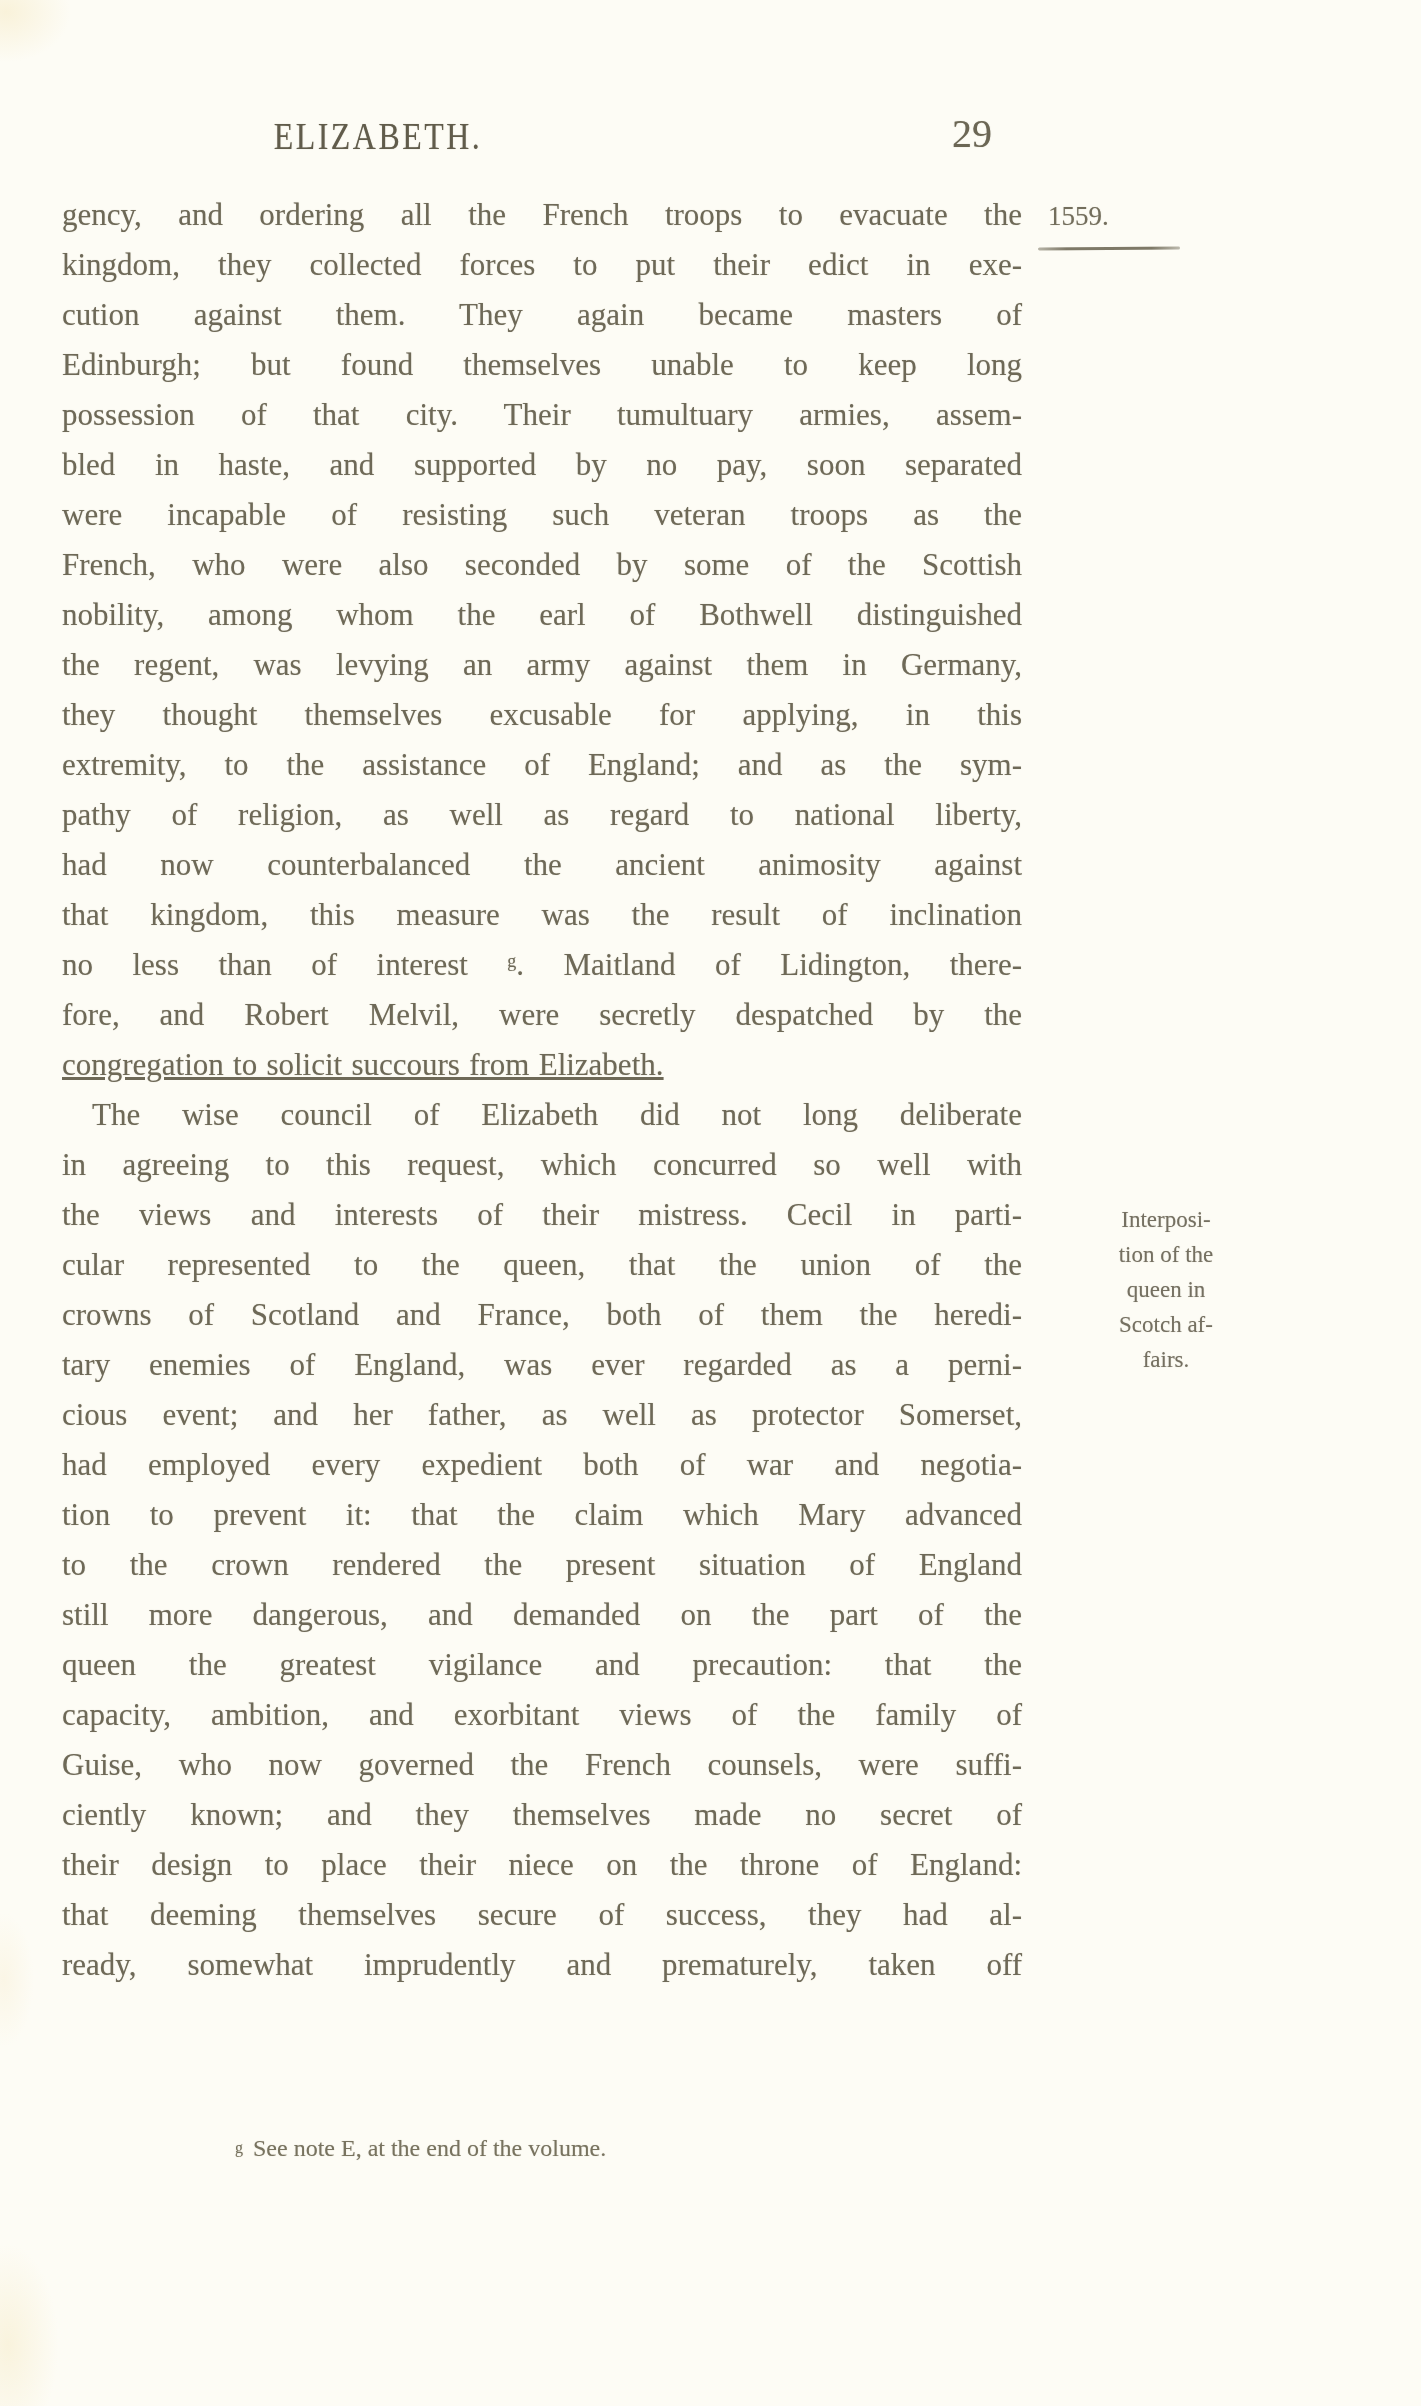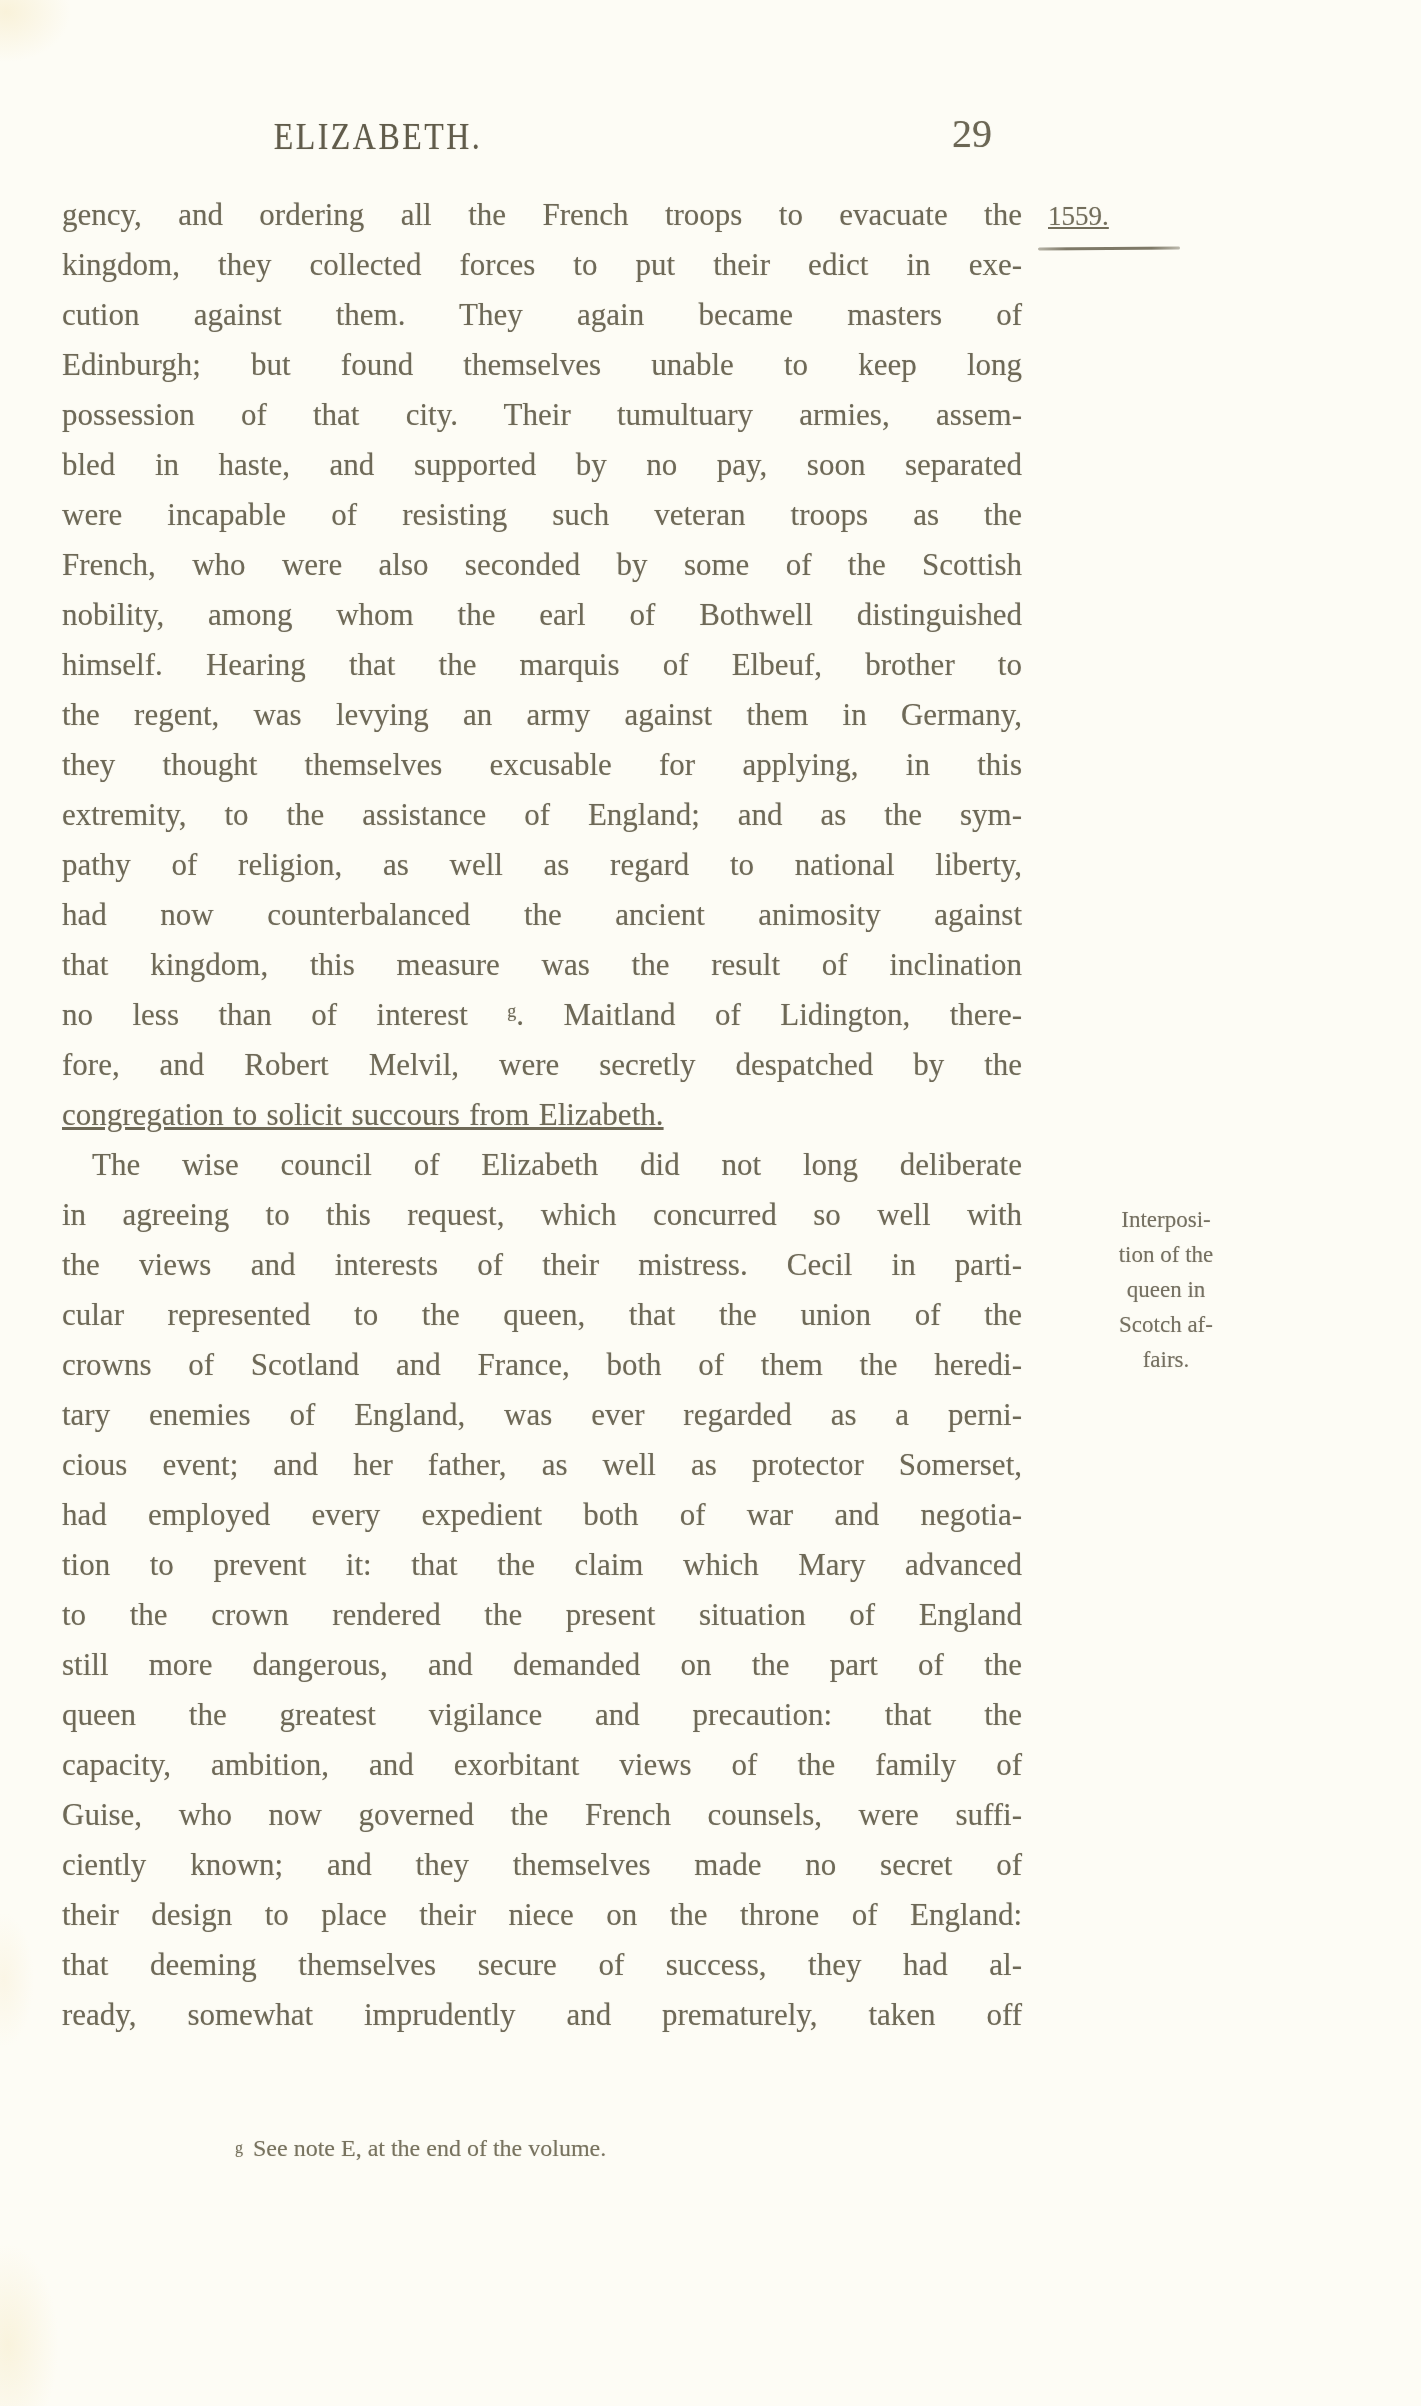--- a/index.html
+++ b/index.html
@@ -46,21 +46,20 @@
   .tline sup{
     font-size:18px; vertical-align:0.45em; line-height:0;
     letter-spacing:0;
   }
 
   
   #sidenote-year{
     position:absolute; left:1048px; top:201px;
     font-size:27px; line-height:31px; color:#736e5c;
     text-shadow:0 0 1px rgba(115,110,92,.4);
-    text-decoration:underline;
   }
   #sidenote-rule{
     position:absolute; left:1038px; top:247px;
     width:142px; height:3px;
     background:linear-gradient(90deg, rgba(126,121,103,.55), #7e7967 20%, #7e7967 80%, rgba(126,121,103,.5));
     border-radius:2px;
     transform:rotate(-.4deg);
   }
   #sidenote-interposition{
     position:absolute; left:1046px; top:1202px; width:240px;
@@ -98,21 +97,20 @@
     <div>
         <div class="tline">gency, and ordering all the French troops to evacuate the</div>
         <div class="tline">kingdom, they collected forces to put their edict in exe-</div>
         <div class="tline">cution against them. They again became masters of</div>
         <div class="tline">Edinburgh; but found themselves unable to keep long</div>
         <div class="tline">possession of that city. Their tumultuary armies, assem-</div>
         <div class="tline">bled in haste, and supported by no pay, soon separated</div>
         <div class="tline">were incapable of resisting such veteran troops as the</div>
         <div class="tline">French, who were also seconded by some of the Scottish</div>
         <div class="tline">nobility, among whom the earl of Bothwell distinguished</div>
-        <div class="tline">himself. Hearing that the marquis of Elbeuf, brother to</div>
         <div class="tline">the regent, was levying an army against them in Germany,</div>
         <div class="tline">they thought themselves excusable for applying, in this</div>
         <div class="tline">extremity, to the assistance of England; and as the sym-</div>
         <div class="tline">pathy of religion, as well as regard to national liberty,</div>
         <div class="tline">had now counterbalanced the ancient animosity against</div>
         <div class="tline">that kingdom, this measure was the result of inclination</div>
         <div class="tline">no less than of interest <sup>g</sup>. Maitland of Lidington, there-</div>
         <div class="tline">fore, and Robert Melvil, were secretly despatched by the</div>
         <div class="tline endline">congregation to solicit succours from Elizabeth.</div>
       </div>

